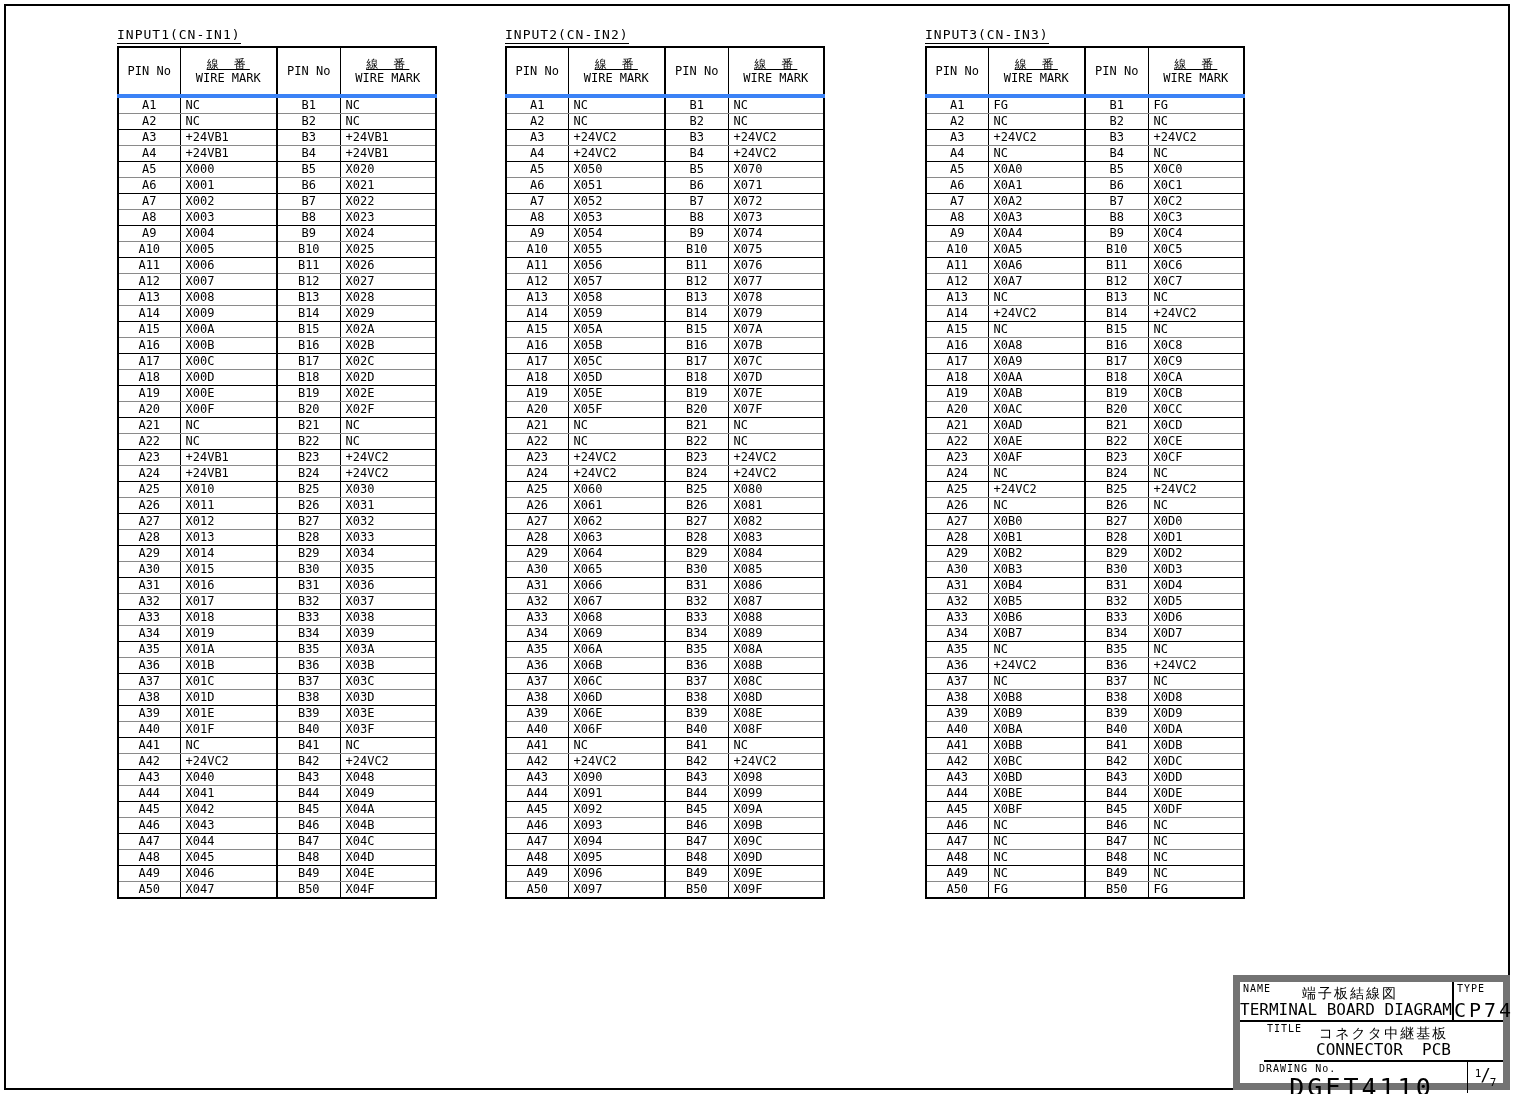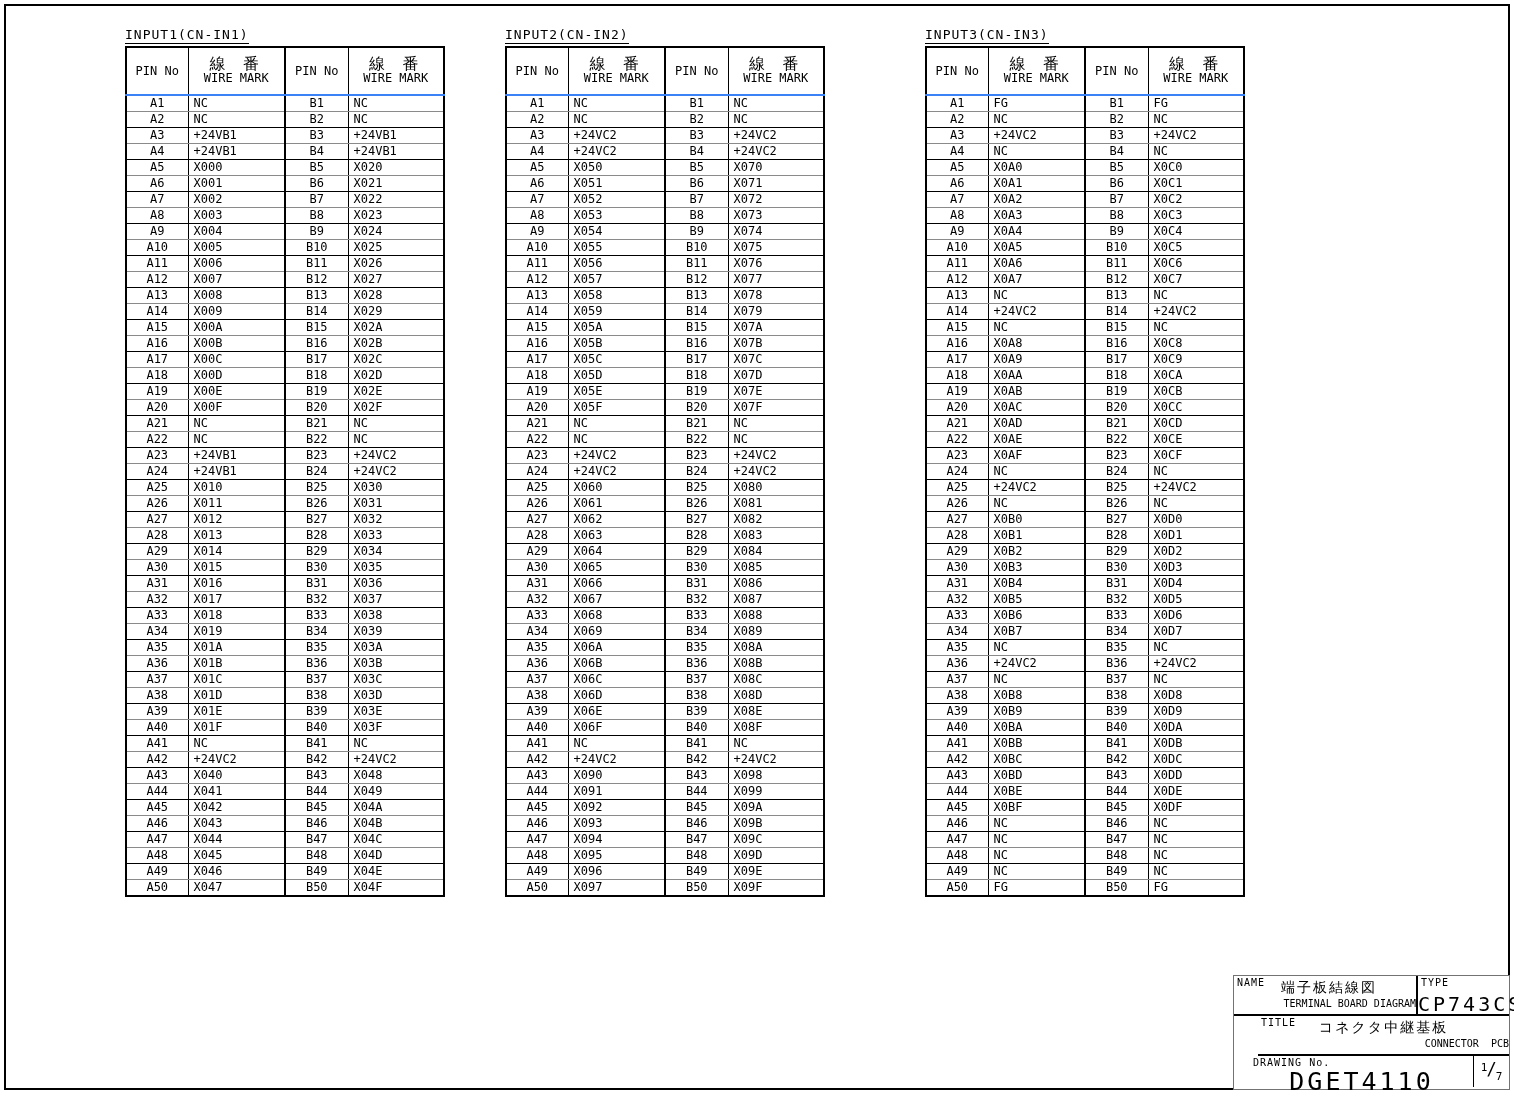--- a/index.html
+++ b/index.html
@@ -10,21 +10,21 @@
     font-family: "DejaVu Sans Mono", "Liberation Mono", monospace;
     color: #000;
     overflow: hidden;
   }
   .sheet-frame {
     position: absolute; left: 4px; top: 4px; right: 4px; bottom: 4px;
     border: 2px solid #000;
   }
   
   .pin-section { position: absolute; top: 24px; width: 318px; }
-  .pin-section.s0 { left: 85px; padding-left: 40px; }
+  .pin-section.s0 { left: 77px; padding-left: 40px; }
   .pin-section.s1 { left: 505px; }
   .pin-section.s2 { left: 925px; }
   .table-title {
     display: inline-block;
     font-size: 13px; letter-spacing: 1px; line-height: 14px;
     border-bottom: 1px solid #000;
     padding-bottom: 1px; margin-bottom: 2px;
     white-space: pre;
   }
   table.pin-table {
@@ -32,41 +32,41 @@
     width: 318px; border: 2px solid #000;
     background: #fff;
   }
   table.pin-table col.c-pin-a  { width: 62px; }
   table.pin-table col.c-wire-a { width: 97px; }
   table.pin-table col.c-pin-b  { width: 63px; }
   table.pin-table col.c-wire-b { width: 96px; }
   table.pin-table th {
     font-weight: normal; font-size: 12px; line-height: 14px;
     height: 46px; padding: 0; text-align: center;
-    border-bottom: 2px solid #3b82f6;
+    border-bottom: 4px solid #3b82f6;
   }
-  table.pin-table th .jp { display: block; letter-spacing: 4px; font-size: 16px; }
+  table.pin-table th .jp { display: block; letter-spacing: 4px; font-size: 12px; text-decoration: underline; }
   table.pin-table th .en { display: block; font-size: 12px; letter-spacing: 0; }
   table.pin-table td {
     font-size: 12px; line-height: 15px; height: 15px;
     padding: 0; white-space: pre; overflow: hidden;
   }
   table.pin-table td.pin  { text-align: center; }
   table.pin-table td.wire { text-align: left; padding-left: 5px; }
   table.pin-table th:nth-child(1), table.pin-table td:nth-child(1) { border-right: 1px solid #000; }
   table.pin-table th:nth-child(2), table.pin-table td:nth-child(2) { border-right: 2px solid #000; }
   table.pin-table th:nth-child(3), table.pin-table td:nth-child(3) { border-right: 1px solid #000; }
   table.pin-table tbody td { border-bottom: 1px solid #8a8a8a; }
   table.pin-table tbody tr.pair-end td { border-bottom: 1.5px solid #000; }
   table.pin-table tbody tr:last-child td { border-bottom: none; }
   
   .title-block {
     position: absolute; right: 4px; bottom: 4px;
     width: 277px; height: 115px;
-    border: 1px solid #737373; box-sizing: border-box;
+    border: 7px solid #737373; box-sizing: border-box;
     background: #fff;
   }
   .tb-row { display: flex; box-sizing: border-box; }
   .tb-row1 { height: 40px; border-bottom: 2px solid #000; }
   .tb-row2 { height: 40px; border-bottom: 2px solid #000; margin-left: 24px; }
   .tb-row3 { height: 31px; padding-left: 16px; }
   .tb-cell { position: relative; box-sizing: border-box; }
   .tb-label {
     position: absolute; top: 1px; left: 3px;
     font-size: 10px; line-height: 11px; letter-spacing: 1px; white-space: pre;
@@ -76,21 +76,21 @@
   .tb-title { flex: 1 1 auto; }
   .tb-drawing { flex: 1 1 auto; }
   .tb-page { width: 36px; border-left: 1px solid #000; display: flex; align-items: center; justify-content: center; text-align: center; }
   .tb-jp {
     display: block; text-align: center; font-size: 14px; line-height: 17px;
     margin-top: 3px; letter-spacing: 2px;
     font-family: "DejaVu Sans", "Liberation Sans", sans-serif;
   }
   .tb-name .tb-jp { padding-left: 8px; }
   .tb-en {
-    display: block; text-align: right; font-size: 10px; line-height: 15px;
+    display: block; text-align: center; font-size: 16px; line-height: 15px;
     letter-spacing: 0px; white-space: pre;
   }
   .tb-type-value {
     display: block; text-align: center; margin-top: 16px;
     font-size: 20px; letter-spacing: 3px;
   }
   .tb-drawing-value {
     display: block; text-align: center; margin-top: 11px;
     font-size: 25px; letter-spacing: 3px;
   }

